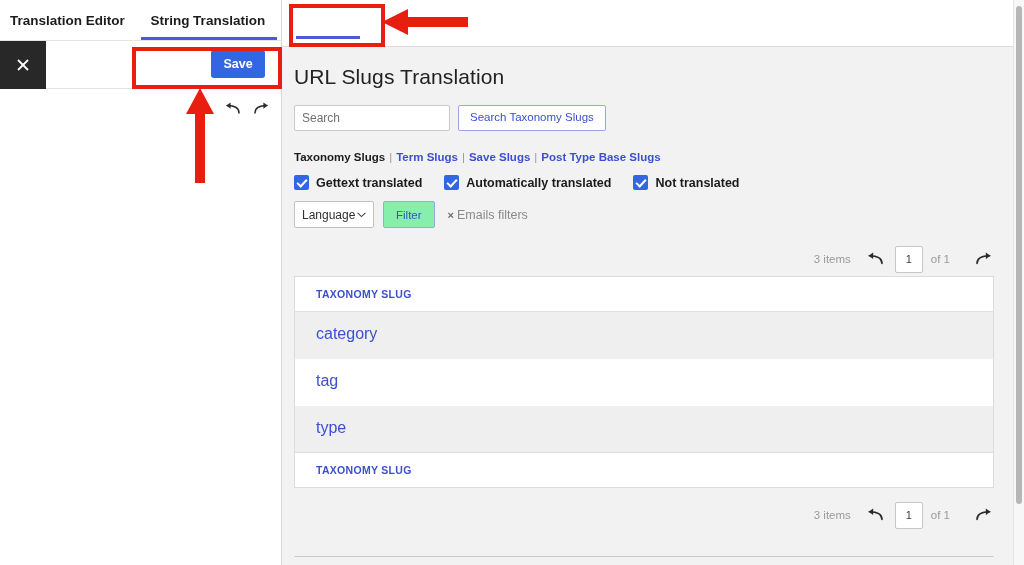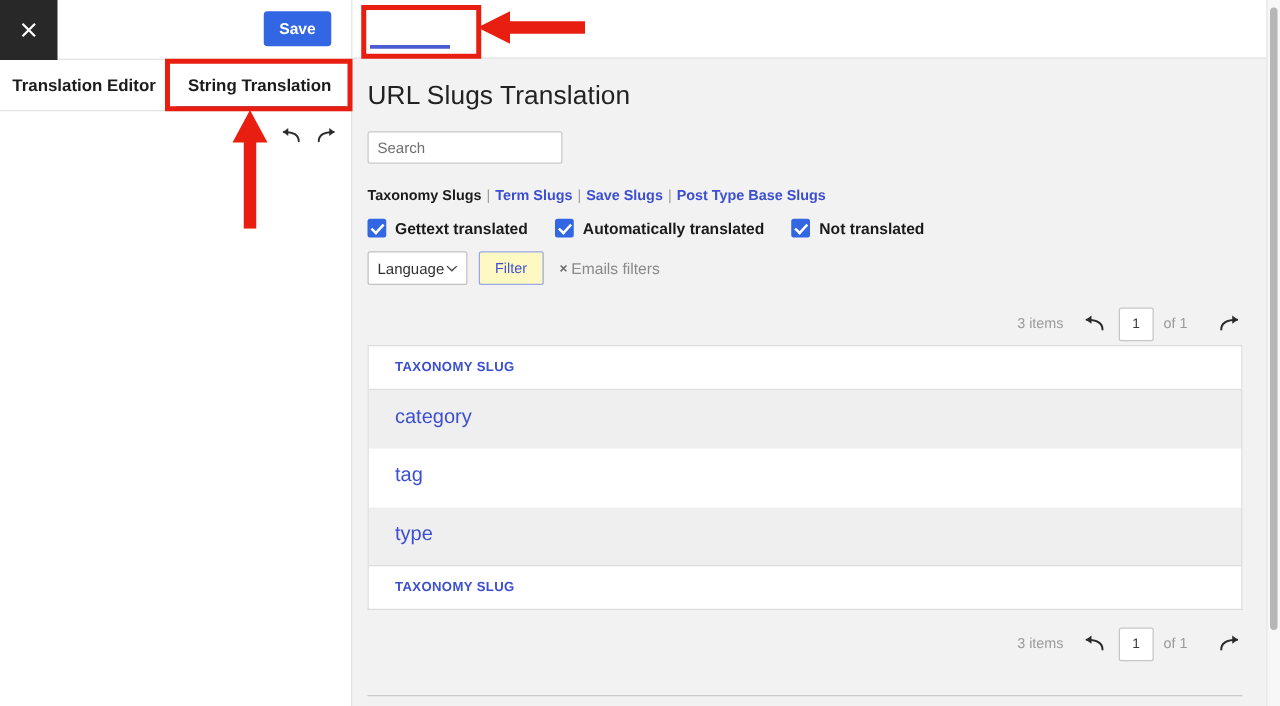--- a/index.html
+++ b/index.html
@@ -257,21 +257,21 @@
     justify-content: space-between;
     padding: 12px 7px;
     font-size: 12px;
     color: #303030;
     cursor: pointer;
   }
   #filter-button {
     margin-left: 9px;
     height: 27px;
     padding: 0 12px;
-    background: #fef9c3;
+    background: #86efac;
     border: 1px solid #9aa6e6;
     border-radius: 2px;
     color: #3c4fd0;
     font-size: 11.5px;
     font-family: "Liberation Sans", sans-serif;
     cursor: pointer;
   }
   #clear-filters {
     margin-left: 13px;
     font-size: 12.5px;
@@ -391,39 +391,39 @@
   #anno-arrow-up { left: 185px; top: 88px; width: 30px; height: 95px; }
   #anno-arrow-left { left: 382px; top: 8px; width: 86px; height: 28px; }
 </style>
 </head>
 <body>
 
 <div id="app">
 
   <div id="left-panel">
 
+    <div id="left-tabs">
+      <div class="ltab t1">
+        <span>Translation Editor</span>
+      </div>
+      <div class="ltab t2 active">
+        <span>String Translation</span>
+      </div>
+    </div>
+
     <div id="left-topbar">
       <div id="close-box">
         <svg width="16" height="16" viewBox="0 0 16 16">
           <line x1="3" y1="3" x2="13" y2="13" stroke="#ffffff" stroke-width="1.8"></line>
           <line x1="13" y1="3" x2="3" y2="13" stroke="#ffffff" stroke-width="1.8"></line>
         </svg>
       </div>
       <button id="save-button">Save</button>
     </div>
 
-    <div id="left-tabs">
-      <div class="ltab t1">
-        <span>Translation Editor</span>
-      </div>
-      <div class="ltab t2 active">
-        <span>String Translation</span>
-      </div>
-    </div>
-
     <div id="left-toolbar">
       <div class="histbtn" id="undo-button">
         <svg width="18" height="14" viewBox="0 0 18 14">
           <path d="M15 11 C15 5.5 10.5 3.6 3 3.6" stroke="#2b2b2b" stroke-width="1.5" fill="none" stroke-linecap="round"></path>
           <path d="M6.6 0.4 L2.4 3.6 L6.6 6.8 Z" fill="#2b2b2b"></path>
         </svg>
       </div>
       <div class="histbtn" id="redo-button">
         <svg width="18" height="14" viewBox="0 0 18 14">
           <path d="M3 11 C3 5.5 7.5 3.6 15 3.6" stroke="#2b2b2b" stroke-width="1.5" fill="none" stroke-linecap="round"></path>
@@ -446,20 +446,21 @@
         <span>Emails</span>
       </div>
     </div>
 
     <div id="right-body">
 
       <h1 id="page-title">URL Slugs Translation</h1>
 
       <div id="search-row">
         <input id="search-input" type="text" placeholder="Search" style="">
+        <button id="search-taxonomy-slugs-button">Search Taxonomy Slugs</button>
       </div>
 
       <div id="subnav">
         <span class="cur">Taxonomy Slugs</span>
         <span class="sep">|</span>
         <span class="lnk">Term Slugs</span>
         <span class="sep">|</span>
         <span class="lnk">Save Slugs</span>
         <span class="sep">|</span>
         <span class="lnk">Post Type Base Slugs</span>

